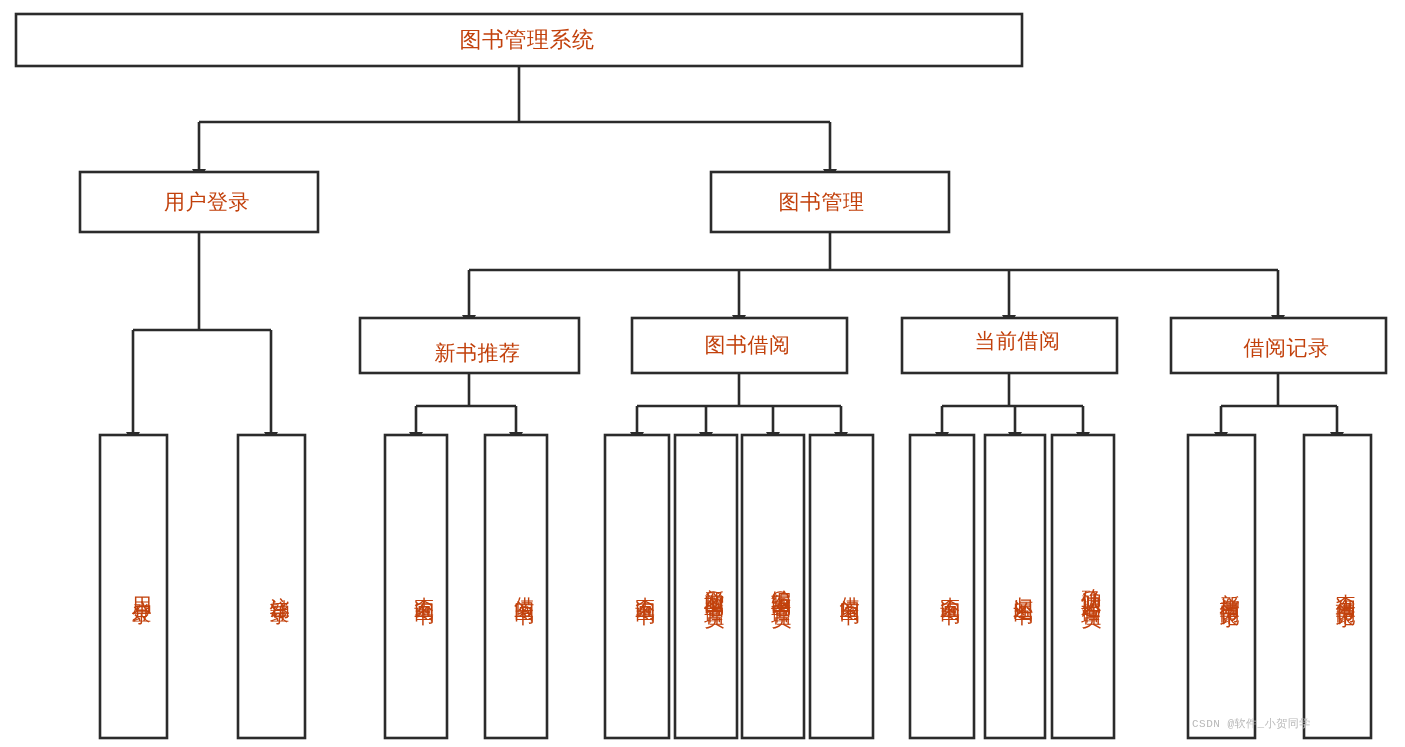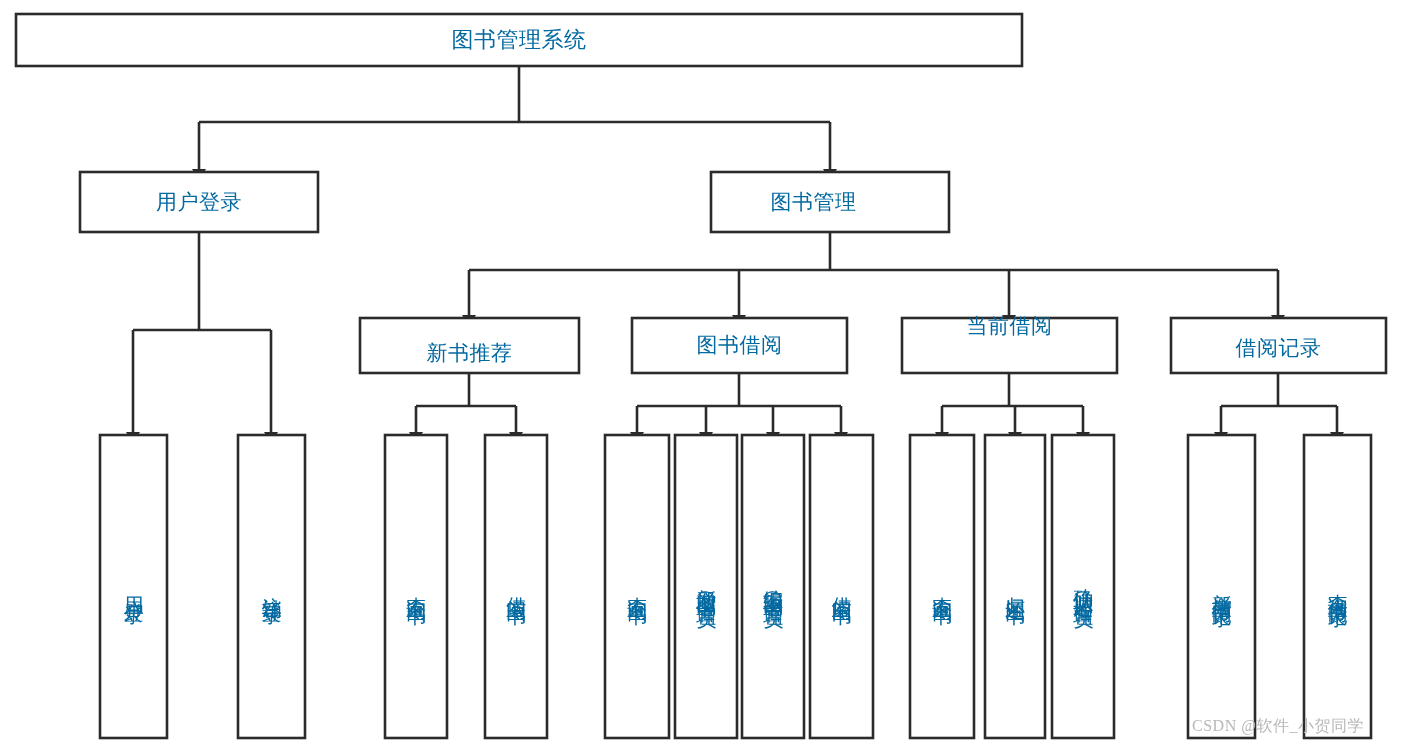--- a/index.html
+++ b/index.html
@@ -46,49 +46,50 @@
   }
   .arrow-head {
     fill: #2b2b2b;
     stroke: none;
   }
   .node-label {
     position: absolute;
     display: flex;
     align-items: center;
     justify-content: center;
-    color: #0369a1;
+    color: #c2410c;
     font-family: "DejaVu Sans", "Liberation Sans", sans-serif;
     font-weight: 400;
     pointer-events: none;
     text-align: center;
     line-height: 1.18;
     white-space: nowrap;
+    padding-left: 8px;
   }
   .node-label.horizontal {
     font-size: 21px;
     letter-spacing: 0.5px;
   }
   .node-label.horizontal.root {
     font-size: 22px;
   }
   .node-label.vertical {
     writing-mode: vertical-rl;
     text-orientation: upright;
     font-size: 20px;
     letter-spacing: 3px;
     align-items: center;
     justify-content: center;
     white-space: nowrap;
   }
   .watermark {
     position: absolute;
     color: #b8b8b8;
-    font-size: 16px;
-    font-family: Liberation Serif, serif;
+    font-size: 11px;
+    font-family: Liberation Mono, monospace;
     white-space: nowrap;
     letter-spacing: 0.5px;
     user-select: none;
   }
 </style>
 </head>
 <body>
 
 <div id="diagram-root">
 
@@ -156,21 +157,21 @@
         <rect x="1304" y="435" width="67" height="303" class="node-box-leaf"></rect>
       </g>
   </svg>
 
   <div id="labels-layer">
       <div class="node-label horizontal root" style="left: 16px; top: 14px; width: 1006px; height: 52px;">图书管理系统</div>
       <div class="node-label horizontal" style="left: 80px; top: 172px; width: 238px; height: 60px;">用户登录</div>
       <div class="node-label horizontal" style="left: 711px; top: 172px; width: 205px; height: 60px;">图书管理</div>
       <div class="node-label horizontal" style="left: 360px; top: 318px; width: 219px; height: 70px;">新书推荐</div>
       <div class="node-label horizontal" style="left: 632px; top: 318px; width: 215px; height: 54px;">图书借阅</div>
-      <div class="node-label horizontal" style="left: 902px; top: 303px; width: 215px; height: 47px;">当前借阅</div>
+      <div class="node-label horizontal" style="left: 902px; top: 318px; width: 215px; height: 47px;">当前借阅</div>
       <div class="node-label horizontal" style="left: 1171px; top: 318px; width: 215px; height: 60px;">借阅记录</div>
       <div class="node-label vertical" style="left: 100px; top: 435px; width: 67px; height: 303px;">用户登录</div>
       <div class="node-label vertical" style="left: 238px; top: 435px; width: 67px; height: 303px;">注销登录</div>
       <div class="node-label vertical" style="left: 385px; top: 435px; width: 62px; height: 303px;">查询图书</div>
       <div class="node-label vertical" style="left: 485px; top: 435px; width: 62px; height: 303px;">借阅图书</div>
       <div class="node-label vertical" style="left: 605px; top: 435px; width: 64px; height: 303px;">查询图书</div>
       <div class="node-label vertical" style="left: 675px; top: 435px; width: 62px; height: 303px;">新增图书（管理员）</div>
       <div class="node-label vertical" style="left: 742px; top: 435px; width: 62px; height: 303px;">编辑图书（管理员）</div>
       <div class="node-label vertical" style="left: 810px; top: 435px; width: 63px; height: 303px;">借阅图书</div>
       <div class="node-label vertical" style="left: 910px; top: 435px; width: 64px; height: 303px;">查询图书</div>

